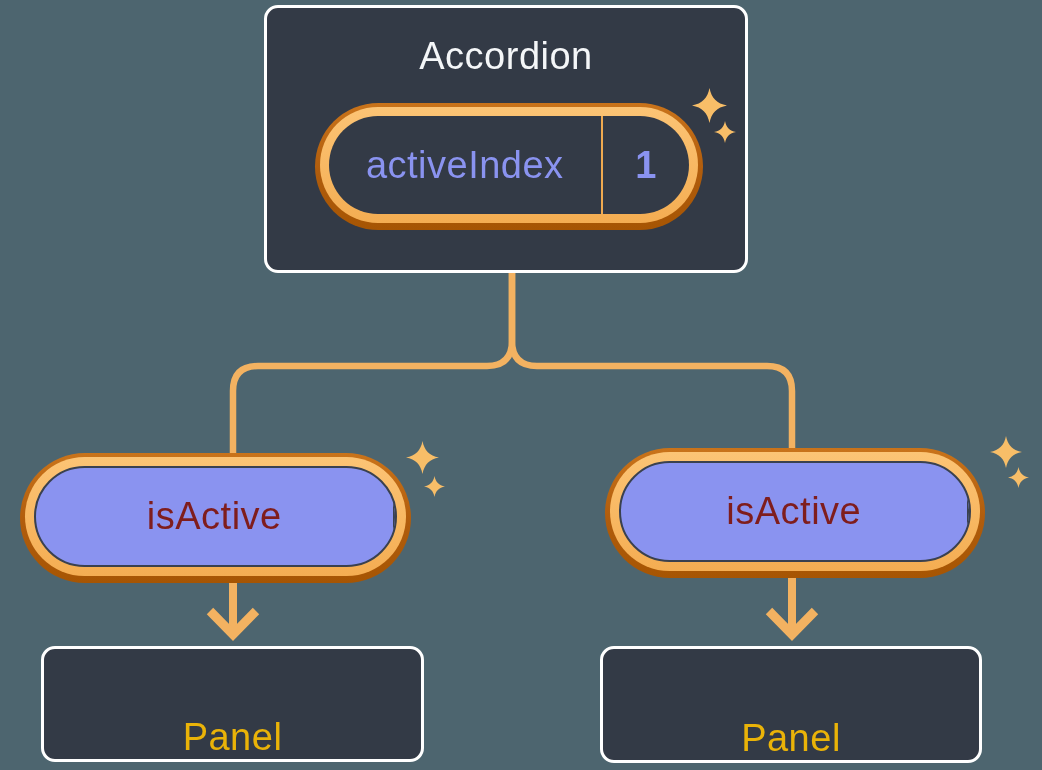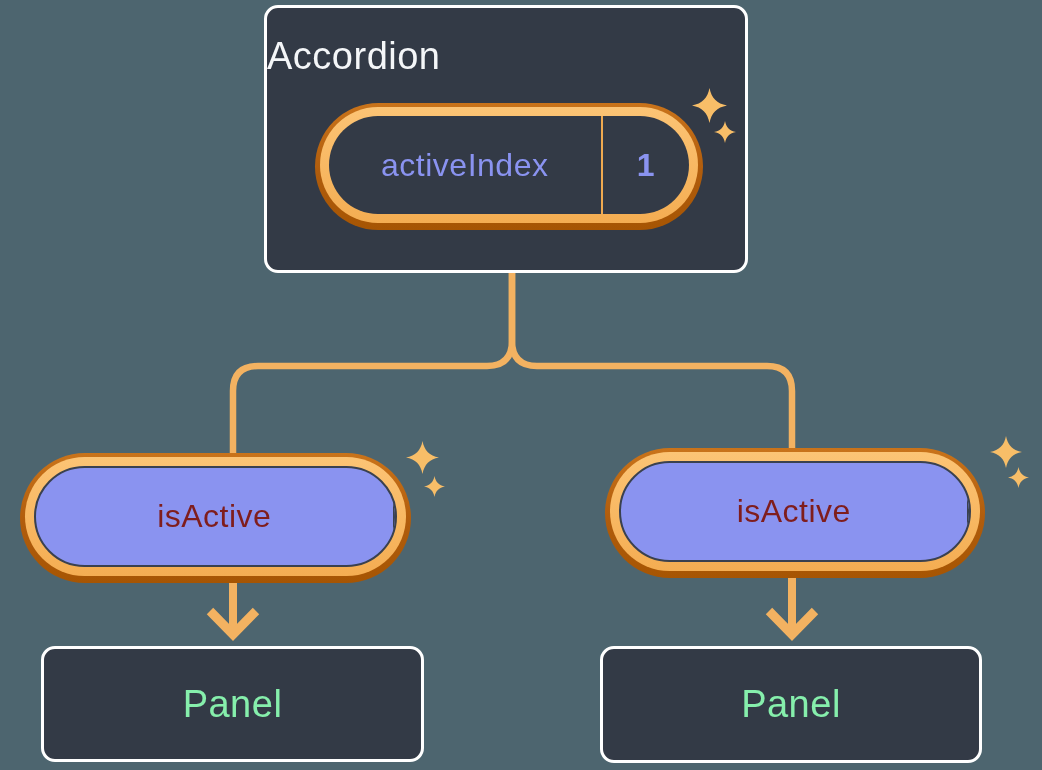--- a/index.html
+++ b/index.html
@@ -22,30 +22,30 @@
     background: #333a46;
     border: 3px solid #ffffff;
     border-radius: 14px;
     box-sizing: border-box;
     z-index: 2;
   }
   .accordion-box { left: 264px; top: 5px; width: 484px; height: 268px; }
   .box-title {
     position: absolute;
     left: 0; right: 0; top: 27px;
-    text-align: left;
+    text-align: center;
     color: #f4f6f8;
     font-size: 38px;
     letter-spacing: 0.5px;
   }
   .panel-box {
     display: flex;
-    align-items: center;
+    align-items: flex-end;
     justify-content: center;
-    color: #86efac;
+    color: #eab308;
     font-size: 38px;
     letter-spacing: 0.5px;
   }
   .panel-left  { left: 41px;  top: 646px; width: 383px; height: 116px; }
   .panel-right { left: 600px; top: 646px; width: 382px; height: 117px; }
 
   
   .ring {
     position: absolute;
     border-radius: 999px;
@@ -69,21 +69,21 @@
     overflow: hidden;
     box-sizing: border-box;
   }
   .pill-dark { background: #333a46; }
   .pill-purple { background: #8a93f0; border: 2.5px solid #3a414f; }
 
   .pill-label, .pill-value {
     display: flex;
     align-items: center;
     justify-content: center;
-    font-size: 32px;
+    font-size: 38px;
     letter-spacing: 0.5px;
   }
   .pill-label { flex: 1; }
   .pill-value { font-weight: bold; }
   .divider { width: 2.5px; flex: none; }
   .divider-orange { background: #f0aa50; }
   .divider-dark { background: #3a414f; }
   .text-purple { color: #8a93f0; }
   .text-dark { color: #7f1d1d; }
 

